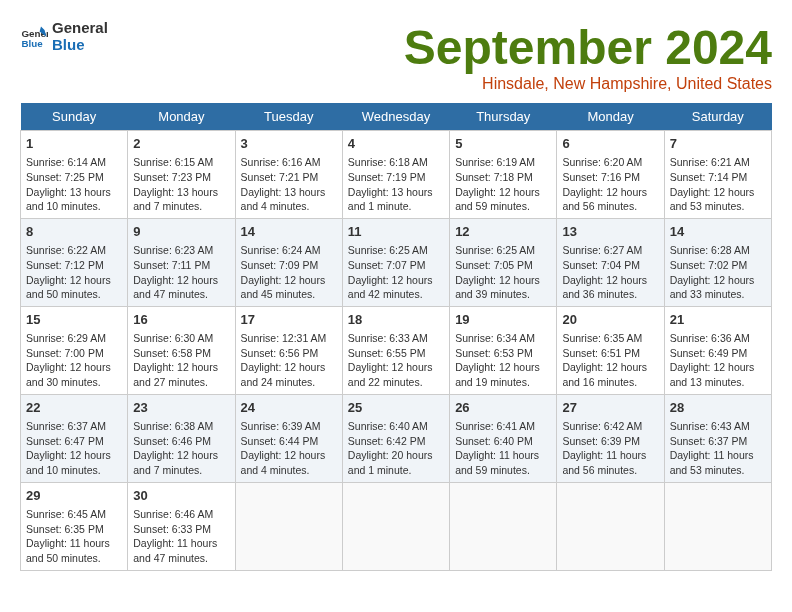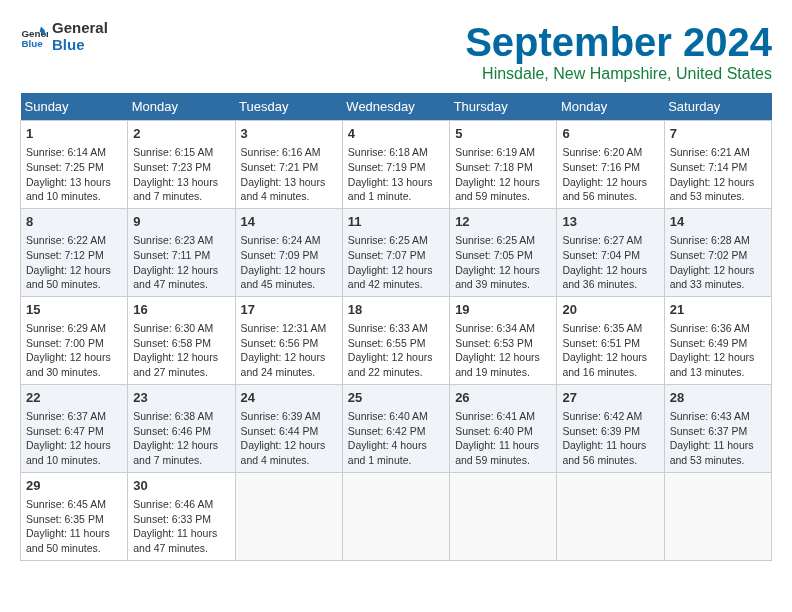--- a/index.html
+++ b/index.html
@@ -22,38 +22,38 @@
       gap: 4px;
     }
     .logo-icon {
       width: 28px;
       height: 28px;
     }
     .title-section {
       text-align: right;
     }
     .month-title {
-      font-size: 40px;
+      font-size: 48px;
       font-weight: bold;
-      color: #0369a1;
+      color: #4d7c0f;
     }
     .location-title {
       font-size: 16px;
-      color: #15803d;
+      color: #c2410c;
     }
     .calendar {
       width: 100%;
       border-collapse: collapse;
       font-size: 11px;
     }
     .calendar th {
       background-color: #2e6da4;
       color: #fff;
       padding: 6px 4px;
-      text-align: left;
+      text-align: center;
       font-size: 13px;
       font-weight: normal;
     }
     .calendar td {
       vertical-align: top;
       padding: 4px 5px;
       border: 1px solid #ccc;
       width: calc(100% / 7);
       height: 80px;
       background: #fff;
@@ -262,21 +262,21 @@
         <td>
           <span class="day-num">24</span>
           <div>Sunrise: 6:39 AM</div>
           <div>Sunset: 6:44 PM</div>
           <div>Daylight: 12 hours and 4 minutes.</div>
         </td>
         <td>
           <span class="day-num">25</span>
           <div>Sunrise: 6:40 AM</div>
           <div>Sunset: 6:42 PM</div>
-          <div>Daylight: 4 hours and 1 minute.</div>
+          <div>Daylight: 20 hours and 1 minute.</div>
         </td>
         <td>
           <span class="day-num">26</span>
           <div>Sunrise: 6:41 AM</div>
           <div>Sunset: 6:40 PM</div>
           <div>Daylight: 11 hours and 59 minutes.</div>
         </td>
         <td>
           <span class="day-num">27</span>
           <div>Sunrise: 6:42 AM</div>

